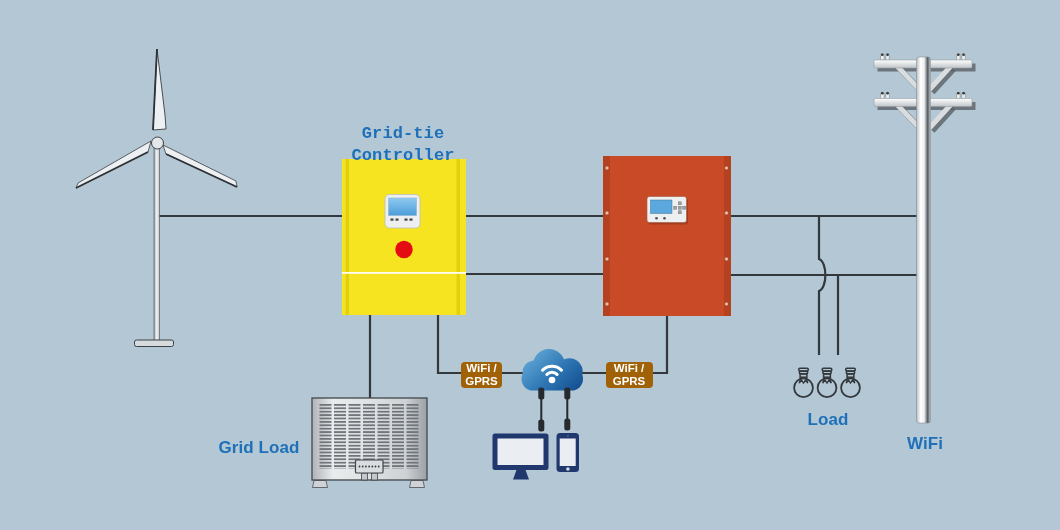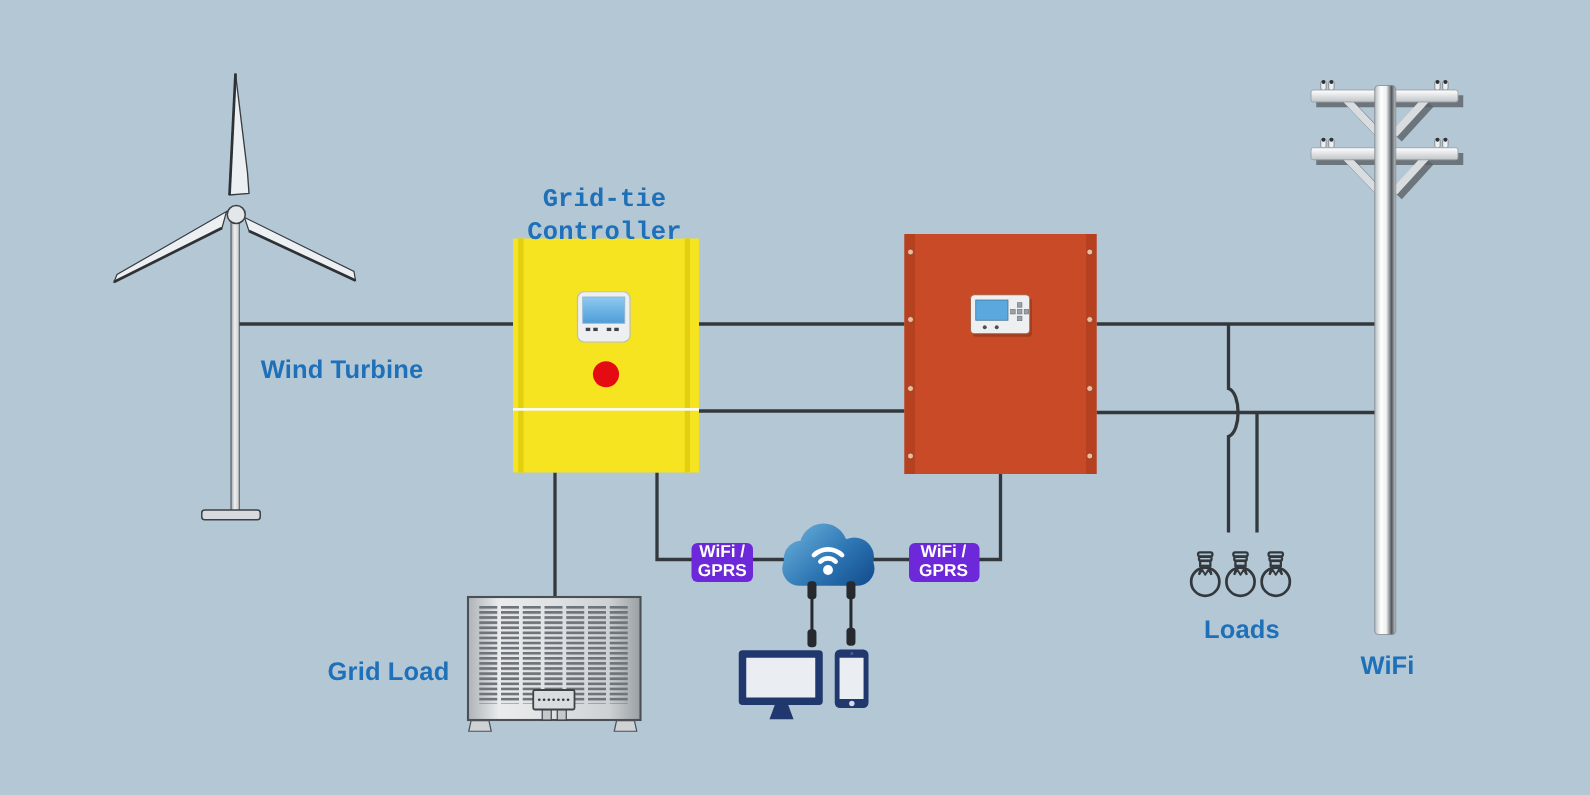--- a/index.html
+++ b/index.html
@@ -15,21 +15,21 @@
     position:absolute;
     font:700 17px/21.5px "Liberation Sans",sans-serif;
     color:#1e70b8;
     text-align:center;
     white-space:pre-line;
     letter-spacing:.1px;
   }
   .badge{
     position:absolute;
     height:26px;
-    background:#6d28d9;
+    background:#a16207;
     color:#ffffff;
     font:700 11.5px/12.6px "Liberation Sans",sans-serif;
     text-align:center;
     white-space:pre-line;
     border-radius:4px;
     display:flex;align-items:center;justify-content:center;
   }
   .copyright{
     position:absolute;
     left:695px;top:496px;
@@ -249,28 +249,27 @@
       <use href="#insulatorPair" x="880.5" y="53.8"></use>
       <use href="#insulatorPair" x="956.5" y="53.8"></use>
       <use href="#insulatorPair" x="880.5" y="92.3"></use>
       <use href="#insulatorPair" x="956.5" y="92.3"></use>
       <rect x="874" y="60" width="98" height="8" rx="1.5" fill="url(#armGrad)" stroke="#989ea3" stroke-width="0.6"></rect>
       <rect x="874" y="98.5" width="98" height="8" rx="1.5" fill="url(#armGrad)" stroke="#989ea3" stroke-width="0.6"></rect>
       <rect x="916.5" y="57" width="14" height="366" rx="2.5" fill="url(#poleGradH)" stroke="#7d8388" stroke-width="0.5"></rect>
     </g>
   </svg>
 
-  <div class="lbl" style="left:158px;top:236px;width:140px;">Wind Turbine</div>
 
   <div class="lbl" style="left:318px;top:123px;width:170px;font-family:Liberation Mono, monospace;">Grid-tie Controller</div>
 
 
   <div class="lbl" style="left:189px;top:437px;width:140px;">Grid Load</div>
 
-  <div class="lbl" style="left:778px;top:409px;width:100px;">Loads</div>
+  <div class="lbl" style="left:778px;top:409px;width:100px;">Load</div>
 
   <div class="lbl" style="left:875px;top:433px;width:100px;">WiFi</div>
 
   <div class="badge" style="left:461px;top:361.5px;width:41px;">WiFi /
 GPRS</div>
 
   <div class="badge" style="left:605.5px;top:361.5px;width:47px;">WiFi /
 GPRS</div>
 
 </div>

